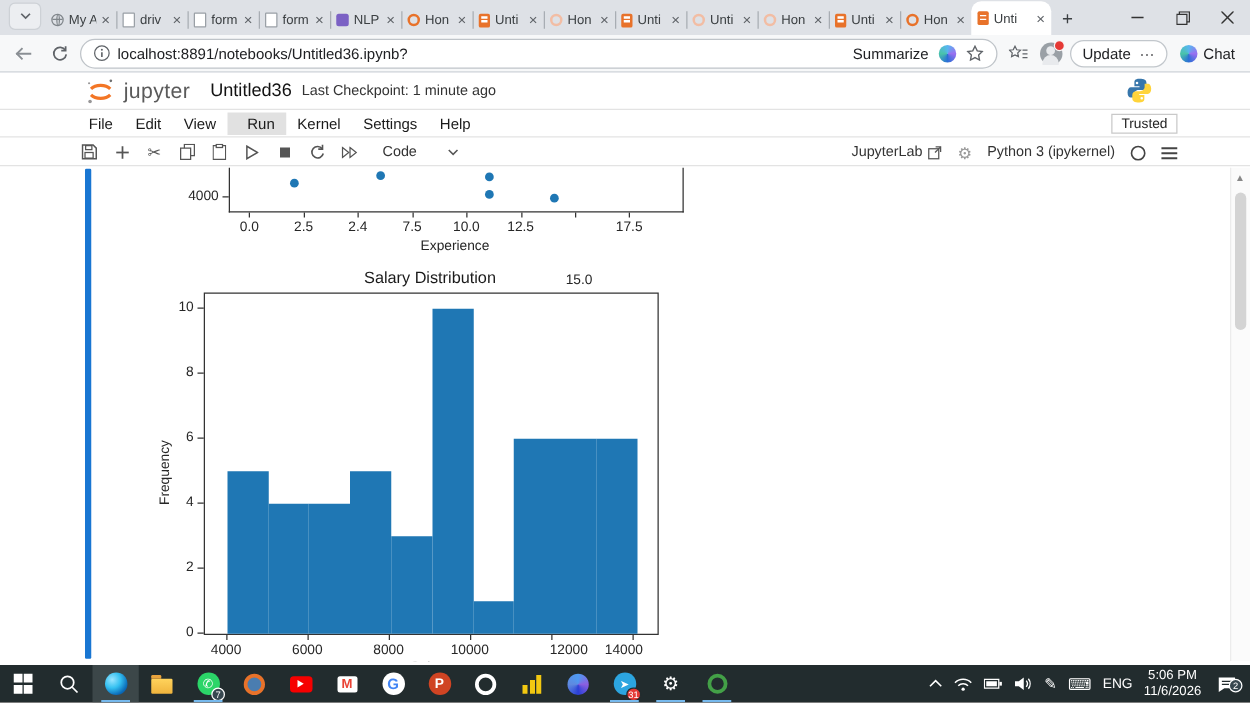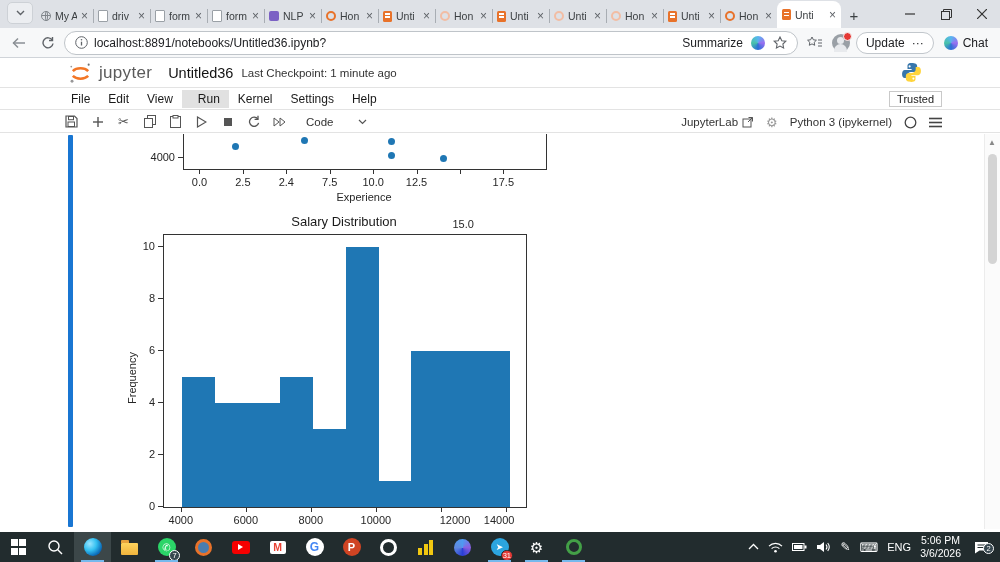--- a/index.html
+++ b/index.html
@@ -586,21 +586,21 @@
           </span>
         </span>
         <span class="tray-item">
           <span style="display:flex">
             <span style="font-size:13px;color:#fff">⌨</span>
           </span>
         </span>
         <span>ENG</span>
         <span class="clock">
           <div>5:06 PM</div>
-          <div>3/6/2026</div>
+          <div>11/6/2026</div>
         </span>
         <span class="tray-item" style="position: relative; width: 22px;">
           <svg width="15" height="13">
             <path d="M1 1 h13 v8.5 h-8.5 l-4.5 3 z" fill="#fff"></path>
             <line x1="3.5" y1="4" x2="11.5" y2="4" stroke="#222c2e"></line>
             <line x1="3.5" y1="6.5" x2="11.5" y2="6.5" stroke="#222c2e"></line>
           </svg>
           <span class="tbadge dark" style="right:-2px;bottom:0;">2</span>
         </span>
       </div>

